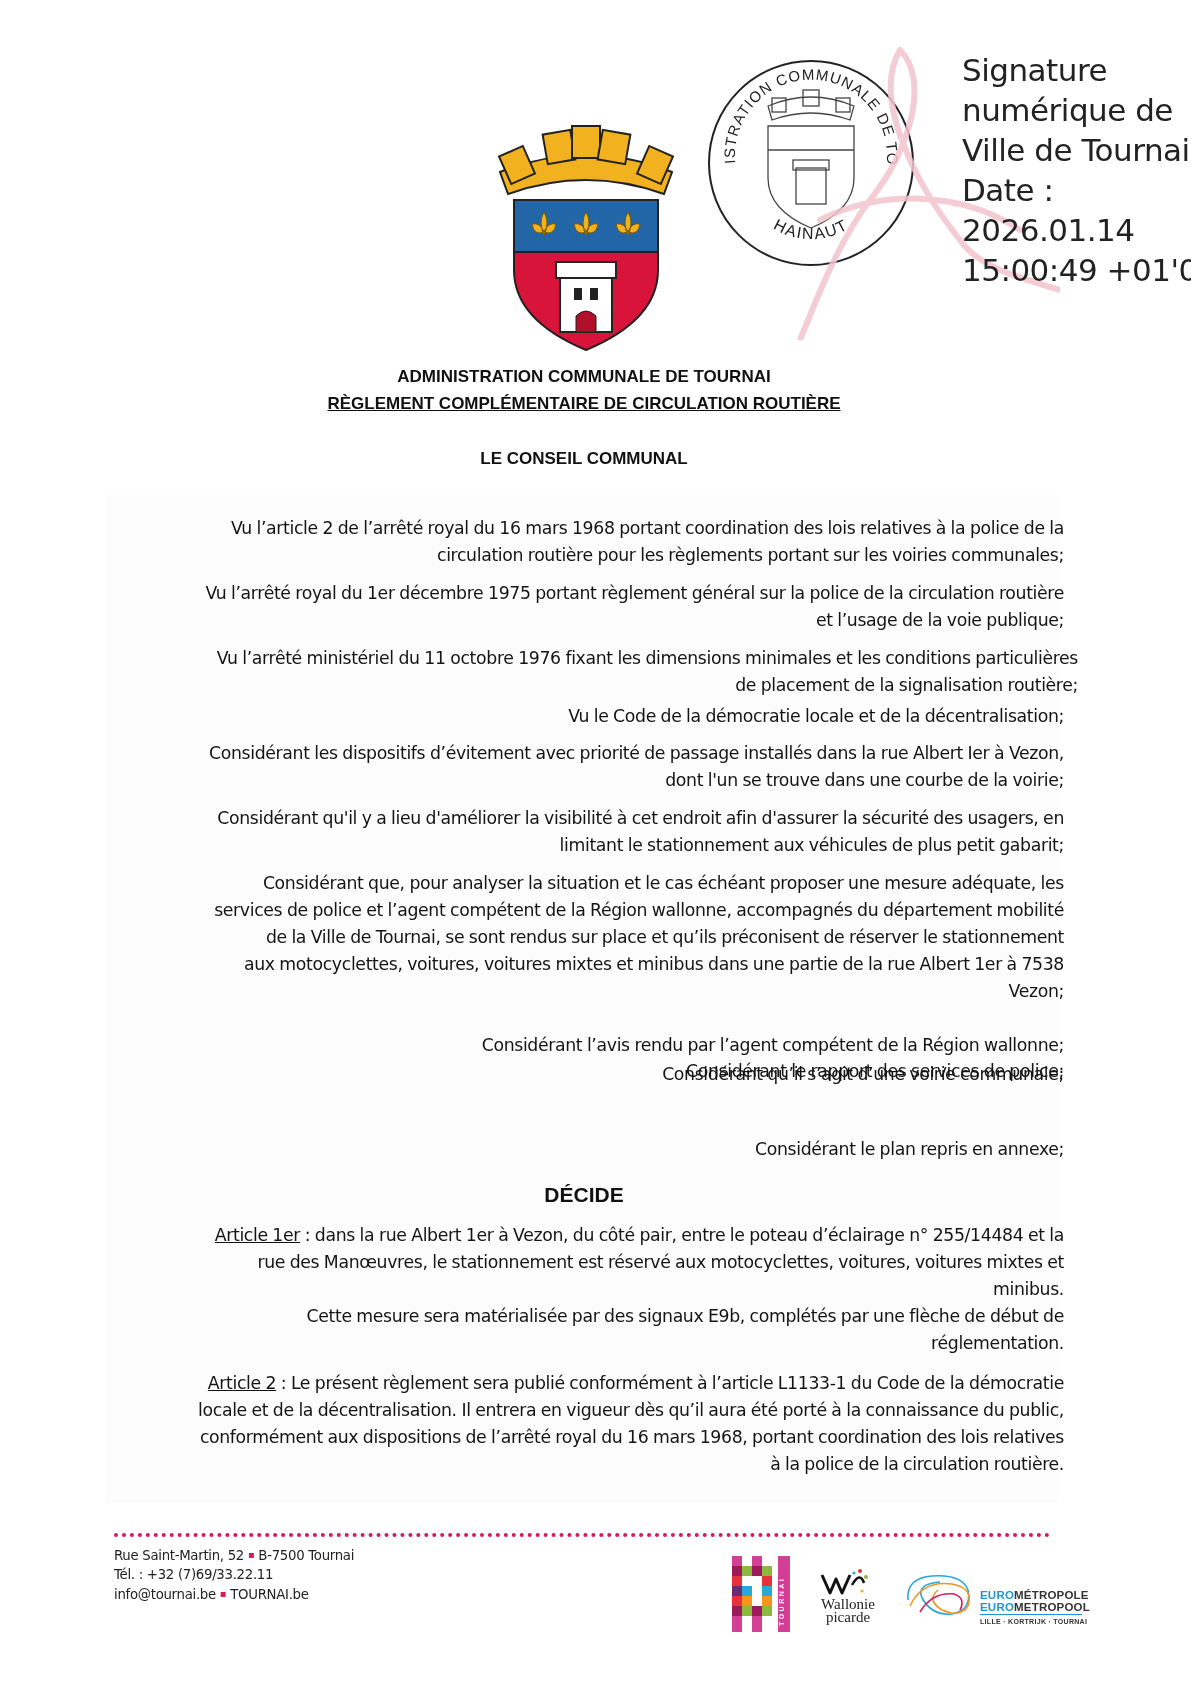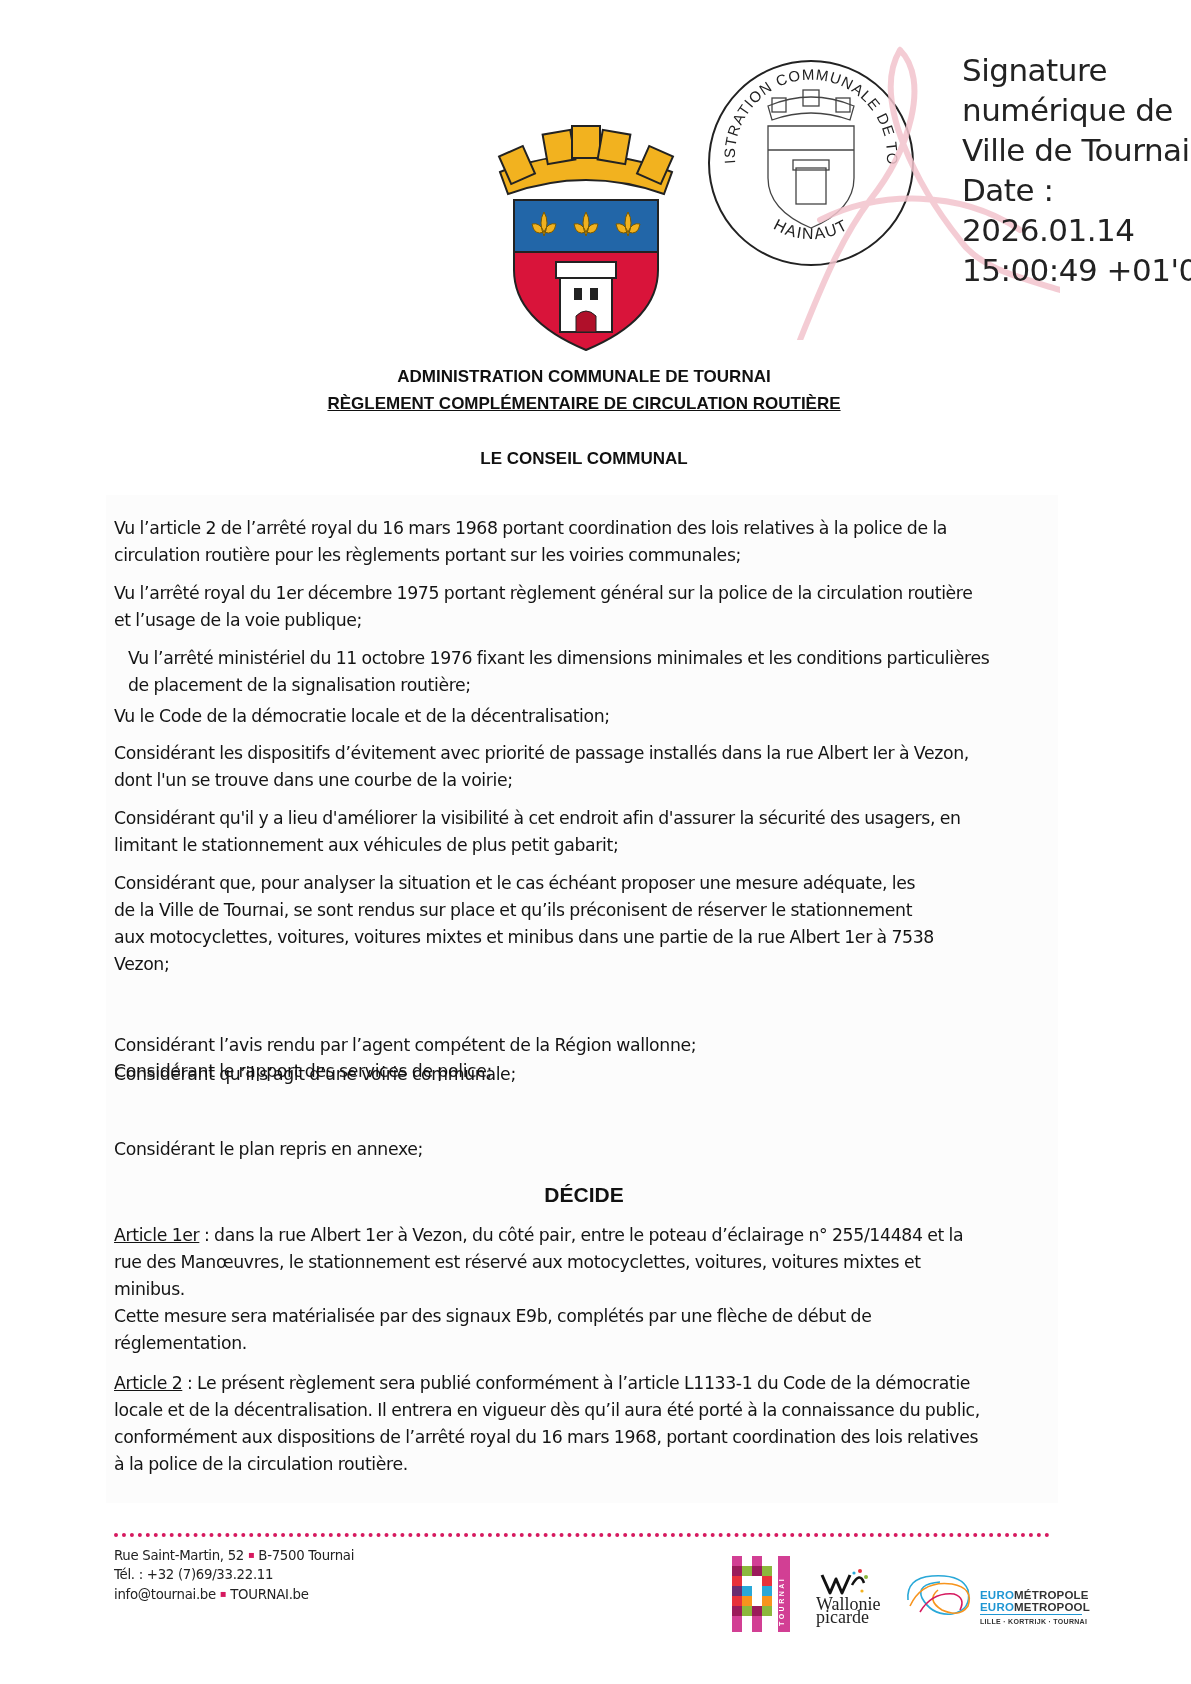--- a/index.html
+++ b/index.html
@@ -31,21 +31,21 @@
     #title-3 { top: 449px; }
 
     
     #body-block {
       left: 106px; top: 495px; width: 952px; height: 1008px;
       background: #fcfcfc;
     }
     .para {
       position: absolute; left: 114px; width: 950px;
       font-family: "DejaVu Sans", sans-serif; font-size: 17.3px; line-height: 27px;
-      color: #141414; letter-spacing: -0.35px; word-spacing: -0.5px;
+      color: #141414; letter-spacing: -0.35px; word-spacing: -0.5px; text-align: right;
     }
     .para .ln { white-space: nowrap; display: block; }
     .u { text-decoration: underline; }
     #decide {
       position: absolute; left: 0; width: 1168px; top: 1183px; text-align: center;
       font-family: "Liberation Sans", sans-serif; font-weight: bold; font-size: 21px; color: #111;
     }
 
     
     #footer-rule {
@@ -53,22 +53,22 @@
       border-top: 4px dotted #d6195f;
     }
     #footer-addr {
       left: 114px; top: 1545px; font-size: 13.3px; line-height: 19px; color: #222;
       font-family: "DejaVu Sans", sans-serif; letter-spacing: -0.3px;
     }
     .sep { color: #d6195f; font-size: 10px; vertical-align: 2px; }
 
     #logo-tournai { left: 732px; top: 1556px; width: 60px; height: 80px; }
     #logo-wapi { left: 816px; top: 1567px; width: 60px; height: 75px; }
-    #wapi-label { left: 816px; top: 1598px; width: 64px; 
-      font-family: "Liberation Serif", serif; font-size: 18px; line-height: 13px; color: #222; }
+    #wapi-label { left: 816px; top: 1598px; width: 64px; text-align: center;
+      font-family: "Liberation Serif", serif; font-size: 15px; line-height: 13px; color: #222; }
     #logo-euro { left: 902px; top: 1570px; width: 78px; height: 50px; }
     #euro-text {
       left: 980px; top: 1589px; font-family: "Liberation Sans", sans-serif;
       font-weight: bold; font-size: 11.5px; line-height: 12px; letter-spacing: 0.2px;
     }
     #euro-text .blue { color: #1f96d3; }
     #euro-text .dark { color: #333; }
     #euro-rule { left: 980px; top: 1614px; width: 102px; border-top: 1.5px solid #1f96d3; height: 0; }
     #euro-cities { left: 980px; top: 1618px; font-family: "Liberation Sans", sans-serif;
       font-size: 7px; font-weight: bold; color: #333; letter-spacing: 0.3px; }
@@ -165,20 +165,21 @@
     <div class="para" style="top: 740px;">
       <span class="ln">Considérant les dispositifs d’évitement avec priorité de passage installés dans la rue Albert Ier à Vezon,</span>
       <span class="ln">dont l'un se trouve dans une courbe de la voirie;</span>
     </div>
     <div class="para" style="top: 805px;">
       <span class="ln">Considérant qu'il y a lieu d'améliorer la visibilité à cet endroit afin d'assurer la sécurité des usagers, en</span>
       <span class="ln">limitant le stationnement aux véhicules de plus petit gabarit;</span>
     </div>
     <div class="para" style="top: 870px;">
       <span class="ln">Considérant que, pour analyser la situation et le cas échéant proposer une mesure adéquate, les</span>
+      <span class="ln">services de police et l’agent compétent de la Région wallonne, accompagnés du département mobilité</span>
       <span class="ln">de la Ville de Tournai, se sont rendus sur place et qu’ils préconisent de réserver le stationnement</span>
       <span class="ln">aux motocyclettes, voitures, voitures mixtes et minibus dans une partie de la rue Albert 1er à 7538</span>
       <span class="ln">Vezon;</span>
     </div>
     <div class="para" style="top: 1019px; margin-top: 13px;">
       <span class="ln">Considérant l’avis rendu par l’agent compétent de la Région wallonne;</span>
     </div>
     <div class="para" style="top: 1058px;">
       <span class="ln">Considérant le rapport des services de police;</span>
     </div>

